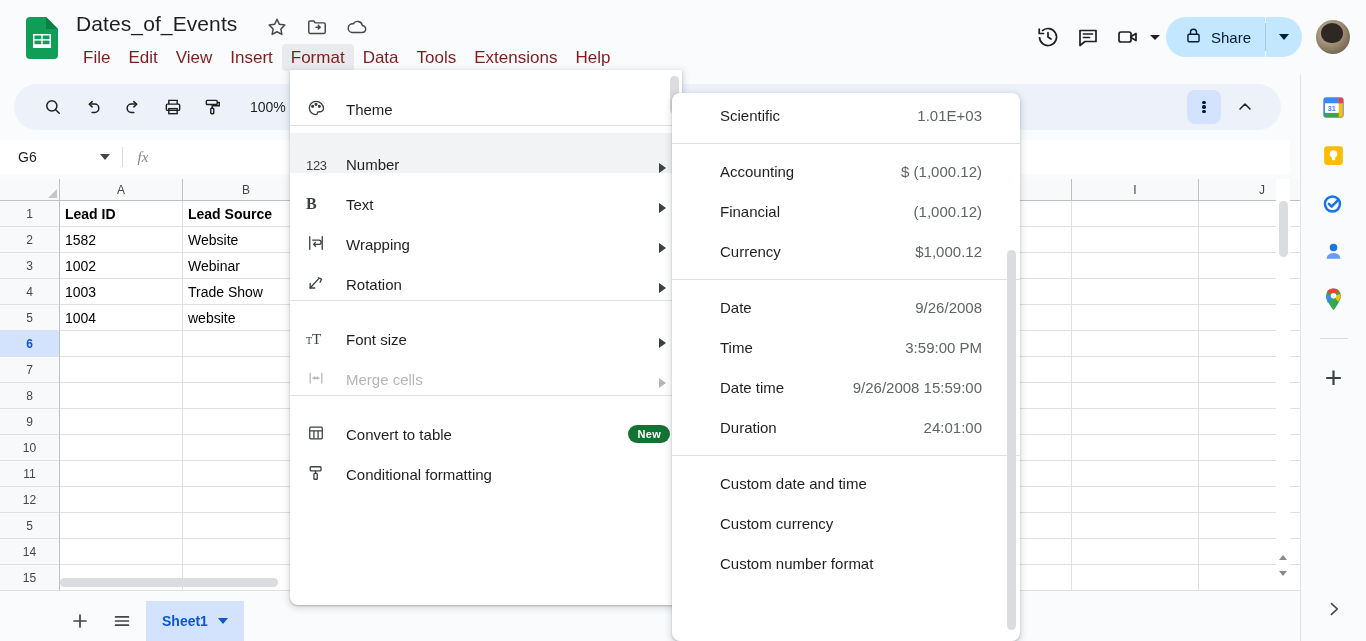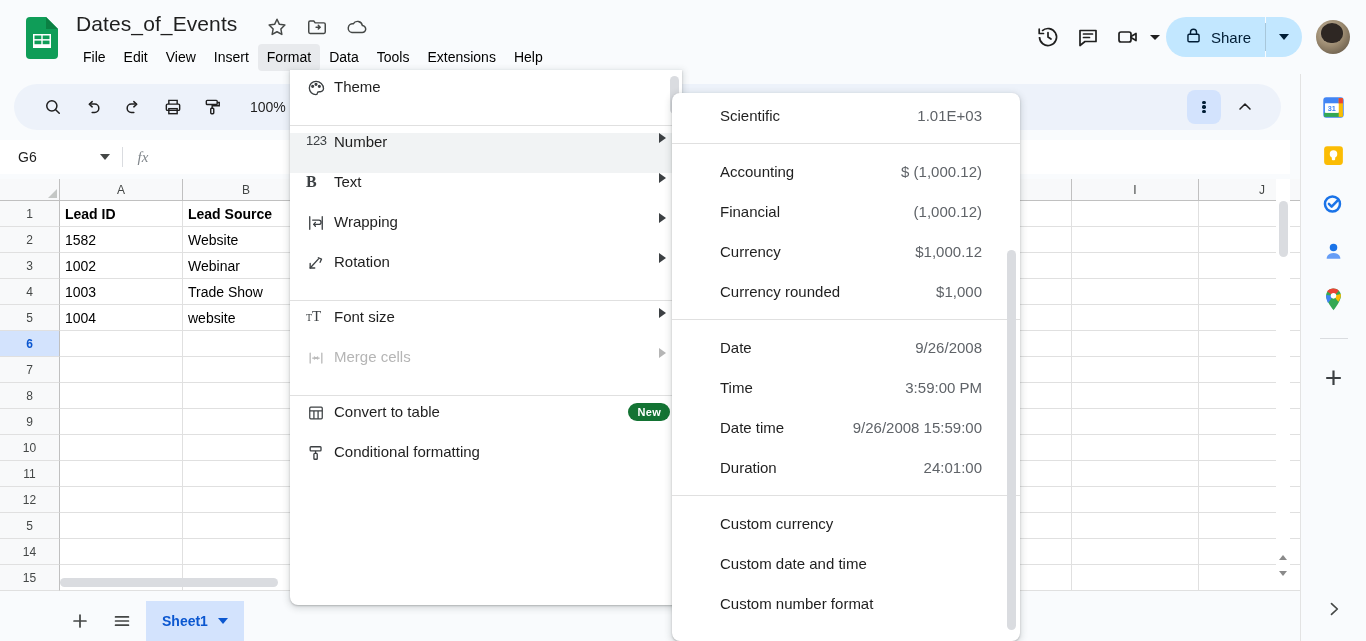--- a/index.html
+++ b/index.html
@@ -20,21 +20,21 @@
   .doc-title {
     position: absolute; left: 76px; top: 12px;
     font-size: 21px; color: #1f1f1f; letter-spacing: .1px; white-space: nowrap;
   }
   .title-icons { position: absolute; top: 16px; left: 266px; display: flex; gap: 18px; align-items: center; }
   .ticon { width: 22px; height: 22px; color: #444746; cursor: pointer; }
   .ticon svg { display: block; }
 
   .menubar { position: absolute; left: 74px; top: 44px; display: flex; align-items: center; height: 27px; }
   .menu-item {
-    font-size: 14px; color: #000000; padding: 4px 9px; border-radius: 4px;
+    font-size: 17px; color: #7f1d1d; padding: 4px 9px; border-radius: 4px;
     line-height: 19px; cursor: pointer; white-space: nowrap;
   }
   .menu-item.active { background: #e8eaed; }
 
   .top-right { position: absolute; right: 0; top: 0; height: 74px; display: flex; align-items: center; gap: 0; }
   .tr-btn { width: 40px; height: 40px; display: flex; align-items: center; justify-content: center; border-radius: 50%; cursor: pointer; color: #1f1f1f; }
   .meet-wrap { display: flex; align-items: center; gap: 2px; padding-right: 6px; }
   .caret-dn { width: 0; height: 0; border-left: 5px solid transparent; border-right: 5px solid transparent; border-top: 5px solid #1f1f1f; }
   .share-btn {
     height: 40px; background: #c2e7ff; border-radius: 20px 0 0 20px; display: flex; align-items: center;
@@ -130,21 +130,21 @@
   .sp-plus { font-size: 30px; color: #3c4043; line-height: 1; cursor: pointer; }
   .sp-chev { margin-top: auto; margin-bottom: 22px; color: #444746; cursor: pointer; font-size: 0; }
 
   
   .fmenu {
     position: absolute; left: 290px; top: 70px; width: 392px; height: 535px;
     background: #fff; border-radius: 0 0 8px 8px; box-shadow: 0 2px 6px 2px rgba(60,64,67,.15), 0 1px 2px rgba(60,64,67,.3);
     padding: 8px 0 6px; overflow: hidden;
   }
   .mi {
-    height: 40px; display: flex; align-items: flex-start; padding: 0 12px 0 16px; font-size: 15px; color: #1f1f1f; cursor: pointer;
+    height: 40px; display: flex; align-items: flex-end; padding: 0 12px 0 16px; font-size: 15px; color: #1f1f1f; cursor: pointer; gap: 12px;
   }
   .mi.hl { background: #f1f3f4; }
   .mi.disabled { color: #b5b5b5; cursor: default; }
   .mi .mi-ic { width: 28px; display: flex; align-items: center; justify-content: flex-start; color: #3c4043; }
   .mi.disabled .mi-ic { color: #b5b5b5; }
   .mi .mi-lbl { flex: 1; }
   .mi .mi-arrow { width: 0; height: 0; border-top: 5px solid transparent; border-bottom: 5px solid transparent; border-left: 7px solid #3c4043; margin-right: 4px; }
   .mi.disabled .mi-arrow { border-left-color: #b5b5b5; }
   .mdiv { height: 1px; background: #e0e0e0; margin: 7px 0; }
   .badge-new { background: #137333; color: #fff; font-size: 11px; font-weight: bold; border-radius: 10px; padding: 3px 9px; letter-spacing: .3px; }
@@ -730,49 +730,45 @@
         <span class="si-ex">$ (1,000.12)</span>
       </div>
       <div class="si">
         <span class="si-lbl">Financial</span>
         <span class="si-ex">(1,000.12)</span>
       </div>
       <div class="si">
         <span class="si-lbl">Currency</span>
         <span class="si-ex">$1,000.12</span>
       </div>
-      <div class="si">
-        <span class="si-lbl">Currency rounded</span>
-        <span class="si-ex">$1,000</span>
-      </div>
       <div class="sdiv"></div>
       <div class="si">
         <span class="si-lbl">Date</span>
         <span class="si-ex">9/26/2008</span>
       </div>
       <div class="si">
         <span class="si-lbl">Time</span>
         <span class="si-ex">3:59:00 PM</span>
       </div>
       <div class="si">
         <span class="si-lbl">Date time</span>
         <span class="si-ex">9/26/2008 15:59:00</span>
       </div>
       <div class="si">
         <span class="si-lbl">Duration</span>
         <span class="si-ex">24:01:00</span>
       </div>
       <div class="sdiv"></div>
       <div class="si">
+        <span class="si-lbl">Custom date and time</span>
+        <span class="si-ex"></span>
+      </div>
+      <div class="si">
         <span class="si-lbl">Custom currency</span>
         <span class="si-ex"></span>
       </div>
       <div class="si">
-        <span class="si-lbl">Custom date and time</span>
-        <span class="si-ex"></span>
-      </div>
-      <div class="si">
         <span class="si-lbl">Custom number format</span>
         <span class="si-ex"></span>
       </div>
     </div>
 
 </div>
 
 </body></html>

